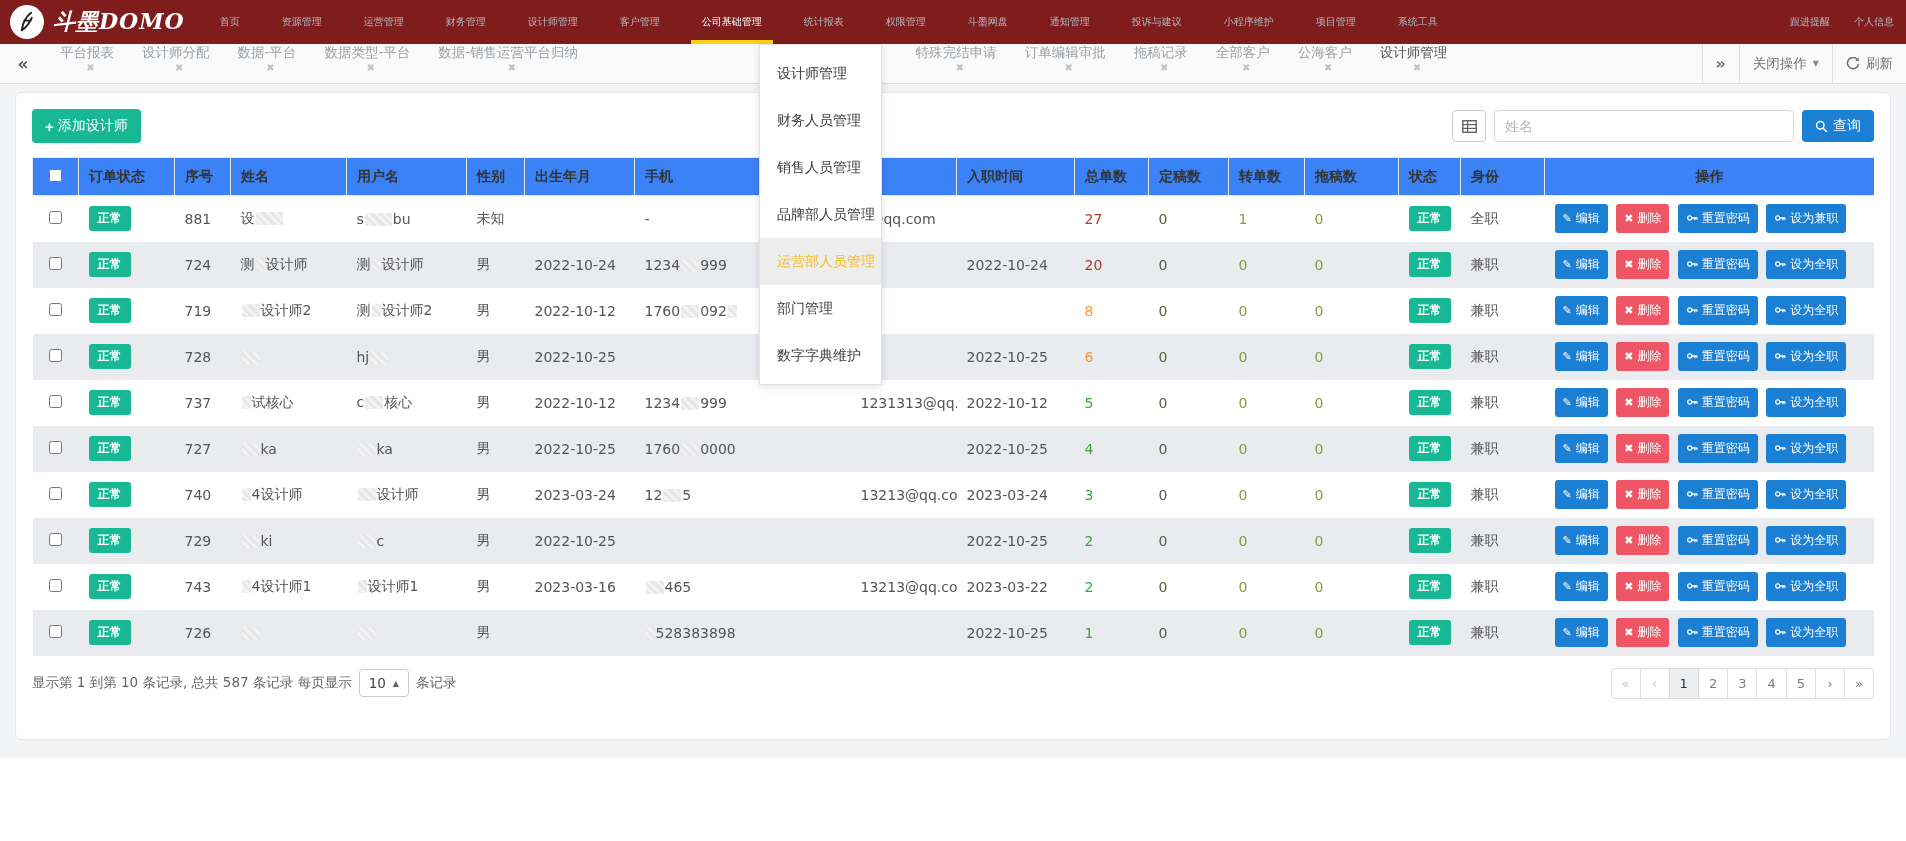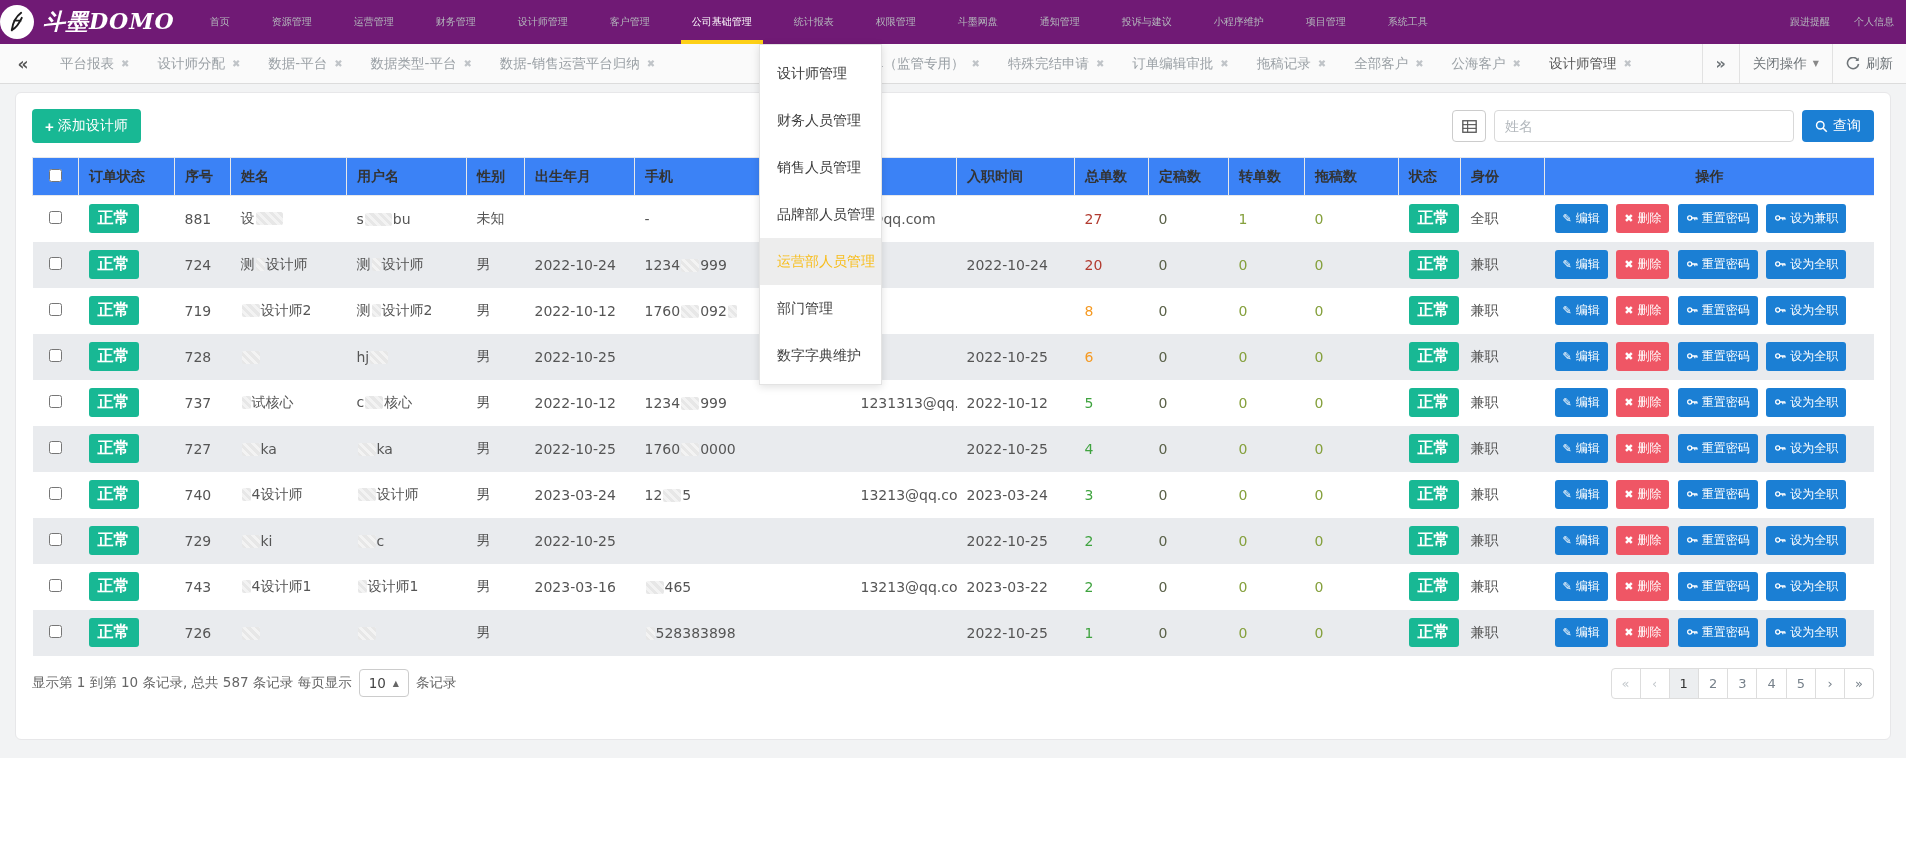--- a/index.html
+++ b/index.html
@@ -1,36 +1,36 @@
 <!DOCTYPE html>
 <html><head>
 <meta charset="utf-8">
 <style>
   * { margin:0; padding:0; box-sizing:border-box; }
   html,body { width:1906px; height:841px; background:#fff; overflow:hidden;
     font-family:"DejaVu Sans","Liberation Sans",sans-serif; }
   .page { position:relative; width:1906px; height:841px; }
 
   
-  .navbar { height:44px; background:#701a75; display:flex; align-items:stretch; }
+  .navbar { height:44px; background:#7f1d1d; display:flex; align-items:stretch; padding-left:10px; }
   .brand { display:flex; align-items:center; gap:9px; margin-right:14px; }
   .logo-circle { width:34px; height:34px; border-radius:50%; background:#fff; display:flex; align-items:center; justify-content:center; }
   .brand-text { color:#fff; font-family:"DejaVu Serif","Liberation Serif",serif; font-style:italic; font-weight:bold; font-size:22px; letter-spacing:1px; white-space:nowrap; }
   .nav-items { display:flex; align-items:stretch; }
   .nav-item { position:relative; display:flex; align-items:center; padding:0 21px; color:#b4b8bc; font-size:10px; white-space:nowrap; cursor:pointer; }
   .nav-item.active { color:#ffffff; }
   .nav-item.active::after { content:""; position:absolute; left:10px; right:10px; bottom:0; height:4px; background:#fdd017; }
   .nav-right { margin-left:auto; display:flex; align-items:center; gap:4px; padding-right:2px; }
   .nav-right .nav-item { padding:0 10px; }
 
   
   .tabbar { height:40px; background:#fafafa; border-bottom:1px solid #dcdcdc; display:flex; align-items:stretch; }
   .tab-scroll { width:46px; display:flex; align-items:center; justify-content:center; color:#555; font-size:17px; font-weight:bold; cursor:pointer; }
   .tabs { display:flex; align-items:stretch; }
-  .tab { display:flex; align-items:center; padding:0 14px; color:#9aa0a5; font-size:13.5px; white-space:nowrap; cursor:pointer; }
+  .tab { display:flex; align-items:center; padding:0 14px; color:#9aa0a5; font-size:13.5px; white-space:nowrap; cursor:pointer;flex-direction:column; }
   .tab.active .tab-label { color:#555; }
   .tab-close { margin-left:7px; color:#c0c4c8; font-size:10px; cursor:pointer; }
   .tab-controls { margin-left:auto; display:flex; align-items:stretch; }
   .tab-controls > div { display:flex; align-items:center; gap:6px; padding:0 13px; border-left:1px solid #e2e2e2; color:#6f7579; font-size:13.5px; cursor:pointer; white-space:nowrap; }
   .caret-down { font-size:8px; color:#888; }
 
   
   .content { background:#f2f3f4; padding:8px 15px 18px; }
   .card { background:#fff; border:1px solid #e7e7e9; border-radius:6px; padding:16px 16px 14px; min-height:648px; }
   .toolbar { display:flex; align-items:center; }
@@ -44,21 +44,21 @@
 
   
   table { width:100%; border-collapse:collapse; margin-top:14px; table-layout:fixed; }
   thead th { background:#3b82f6; border:1px solid #e7e8ea; border-left:none; height:38px; font-size:14px; color:#333; text-align:left; padding:0 10px; font-weight:bold; white-space:nowrap; }
   thead th:first-child { border-left:1px solid #e7e8ea; text-align:center; }
   thead th.c-actions { text-align:center; border-right:none; }
   tbody td { height:46px; padding:0 10px; font-size:14px; color:#555; vertical-align:middle; white-space:nowrap; overflow:hidden; }
   tbody tr:nth-child(even) { background:#e9ebee; }
   td.c-center { text-align:center; }
   td.email { padding-left:100px; }
-  .badge { display:inline-block; background:#18b894; color:#fff; font-size:16px; font-weight:bold; padding:4px 9px; border-radius:3px; }
+  .badge { display:inline-block; background:#18b894; color:#fff; font-size:12px; font-weight:bold; padding:4px 9px; border-radius:3px; }
   .col-final { color:#5a6148; }
   .col-olive { color:#85a03c; }
   .actions { white-space:nowrap; }
   .btn { display:inline-flex; align-items:center; gap:4px; border:none; border-radius:3px; color:#fff; font-size:12px; padding:6px 8px; margin-right:4px; cursor:pointer; vertical-align:middle; }
   .btn-blue { background:#1b7fd4; }
   .btn-red  { background:#ef5665; }
   .bi { font-size:11px; line-height:1; }
   .censor { display:inline-block; height:13px; vertical-align:-2px; border-radius:2px; margin:0 1px;
     background:repeating-linear-gradient(45deg,#e7e7e7 0 3px,#f3f3f3 3px 6px); }
 

